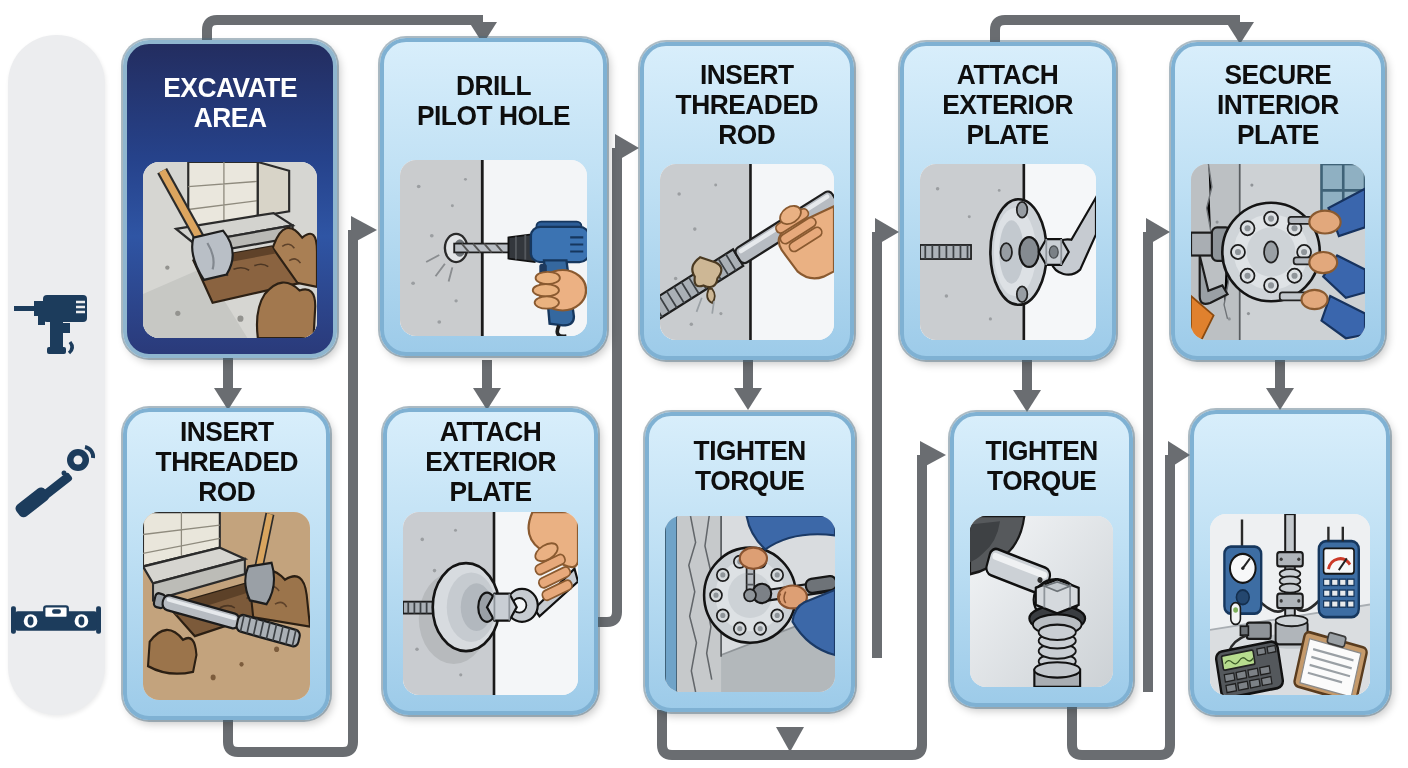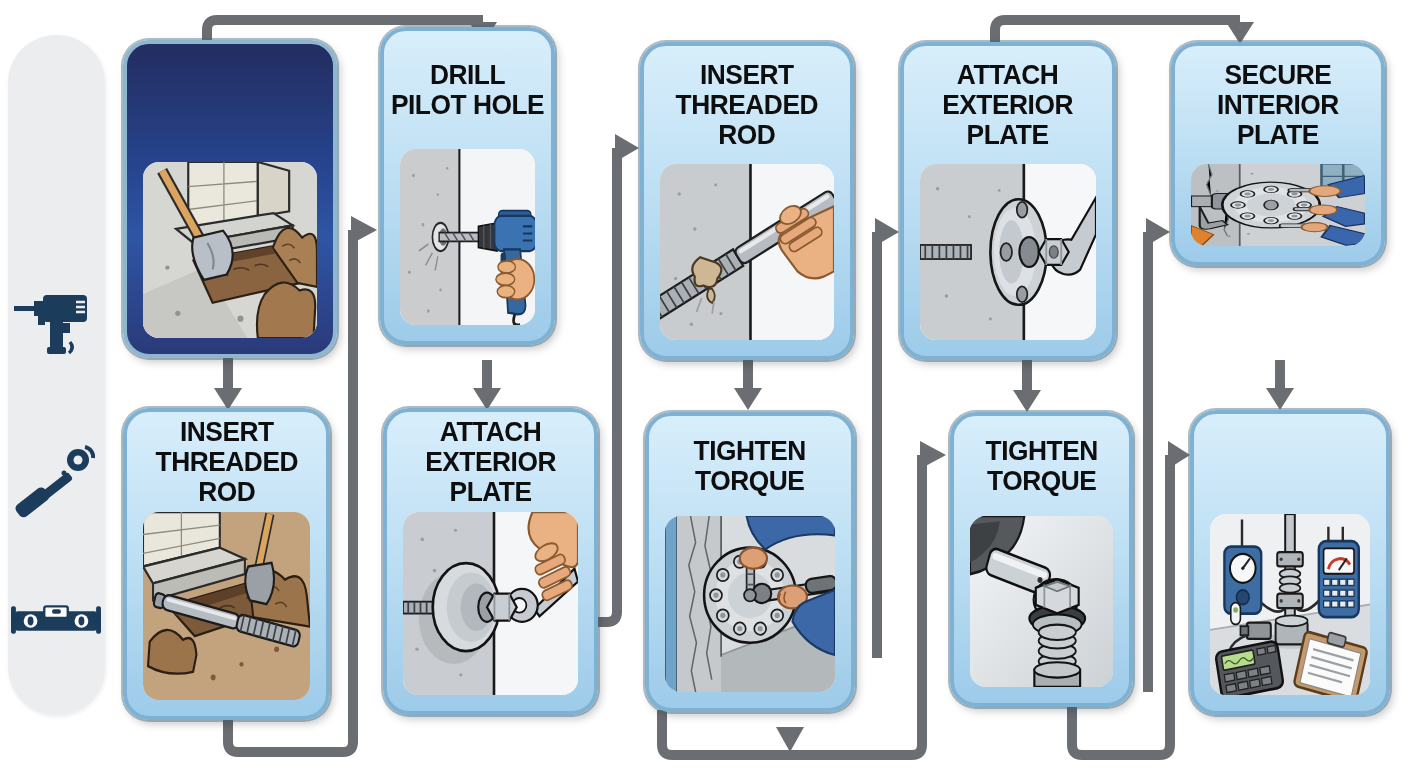--- a/index.html
+++ b/index.html
@@ -95,20 +95,24 @@
       <rect x="34" y="2" width="24" height="12" rx="2" fill="#ffffff" stroke="#1c3c5c" stroke-width="2.4"></rect>
       <rect x="42" y="5" width="9" height="4.5" rx="2" fill="#1c3c5c"></rect>
       <circle cx="20" cy="17" r="7" fill="#ffffff"></circle>
       <ellipse cx="20" cy="17" rx="3" ry="4.5" fill="#1c3c5c"></ellipse>
       <circle cx="72" cy="17" r="7" fill="#ffffff"></circle>
       <ellipse cx="72" cy="17" rx="3" ry="4.5" fill="#1c3c5c"></ellipse>
     </svg>
   </div>
 
   <div class="step dark r1" style="left:123px;top:40px;width:214px;height:318px">
+    <div class="title">
+      <span>EXCAVATE
+AREA</span>
+    </div>
     <div class="art">
       <svg viewBox="0 0 200 200" preserveAspectRatio="none">
         <rect width="200" height="200" fill="#d6d6d2"></rect>
         <polygon points="0,150 70,120 120,200 0,200" fill="#c7c8c4"></polygon>
         <polygon points="52,0 132,0 132,62 52,78" fill="#eae7dd" stroke="#2b2b2b" stroke-width="2.5"></polygon>
         <path d="M52,28 L132,22 M52,54 L132,44 M93,0 L93,73" stroke="#8f8b7e" stroke-width="1.5" fill="none"></path>
         <polygon points="132,0 168,10 168,56 132,62" fill="#d8d4c8" stroke="#2b2b2b" stroke-width="2.5"></polygon>
         <polygon points="38,76 150,58 172,72 58,92" fill="#d3d3cf" stroke="#2b2b2b" stroke-width="2.5"></polygon>
         <polygon points="58,92 172,72 172,86 58,106" fill="#b9b9b5" stroke="#2b2b2b" stroke-width="2.5"></polygon>
         <path d="M150,95 Q163,60 183,86 Q200,72 200,102 L200,142 L140,130 Z" fill="#a97f54" stroke="#2d2115" stroke-width="2.5"></path>
@@ -122,21 +126,21 @@
         <circle cx="112" cy="178" r="3.5" fill="#93938f"></circle>
           <circle cx="28" cy="120" r="2.5" fill="#93938f"></circle>
         <line x1="22" y1="10" x2="68" y2="92" stroke="#2b2b2b" stroke-width="13"></line>
         <line x1="22" y1="10" x2="68" y2="92" stroke="#dca55f" stroke-width="8"></line>
         <path d="M58,86 L92,78 Q112,102 96,128 L70,134 Q52,106 58,86 Z" fill="#b9bfc6" stroke="#1e1e1e" stroke-width="2.5"></path>
         <path d="M74,92 Q84,108 80,122" stroke="#82888f" stroke-width="2.5" fill="none"></path>
       </svg>
     </div>
   </div>
 
-  <div class="step r1" style="left:380px;top:27px;width:175px;height:318px">
+  <div class="step r1" style="left:380px;top:38px;width:227px;height:318px">
     <div class="title">
       <span>DRILL
 PILOT HOLE</span>
     </div>
     <div class="art">
       <svg viewBox="0 0 200 200" preserveAspectRatio="none">
         <rect width="200" height="200" fill="#f3f5f7"></rect>
         <rect width="88" height="200" fill="#caccce"></rect>
         <g fill="#9b9ea1">
             <circle cx="20" cy="30" r="2"></circle>
@@ -241,21 +245,21 @@
         </g>
         <path d="M200,38 L172,86 a20,20 0 1 0 10,34 L200,80 Z" fill="#c6cbd1" stroke="#111" stroke-width="2.5"></path>
         <ellipse cx="124" cy="100" rx="11" ry="17" fill="#858b91" stroke="#161616" stroke-width="2.5"></ellipse>
         <polygon points="169,100 160.5,114.7 143.5,114.7 135,100 143.5,85.3 160.5,85.3" fill="#c9ced4" stroke="#111" stroke-width="2.5"></polygon>
         <path d="M143.5,85.3 L143.5,114.7 M160.5,85.3 L160.5,114.7" stroke="#8f959b" stroke-width="2"></path>
         <ellipse cx="152" cy="100" rx="5" ry="7" fill="#7a8086" stroke="#4a4e52" stroke-width="1.5"></ellipse>
       </svg>
     </div>
   </div>
 
-  <div class="step r1" style="left:1171px;top:42px;width:214px;height:224px">
+  <div class="step r1" style="left:1171px;top:42px;width:214px;height:318px">
     <div class="title">
       <span>SECURE
 INTERIOR
 PLATE</span>
     </div>
     <div class="art">
       <svg viewBox="0 0 200 200" preserveAspectRatio="none">
         <rect width="200" height="200" fill="#cdd1d4"></rect>
         <rect width="56" height="200" fill="#bcc0c3"></rect>
         <line x1="56" y1="0" x2="56" y2="200" stroke="#595d60" stroke-width="2"></line>

